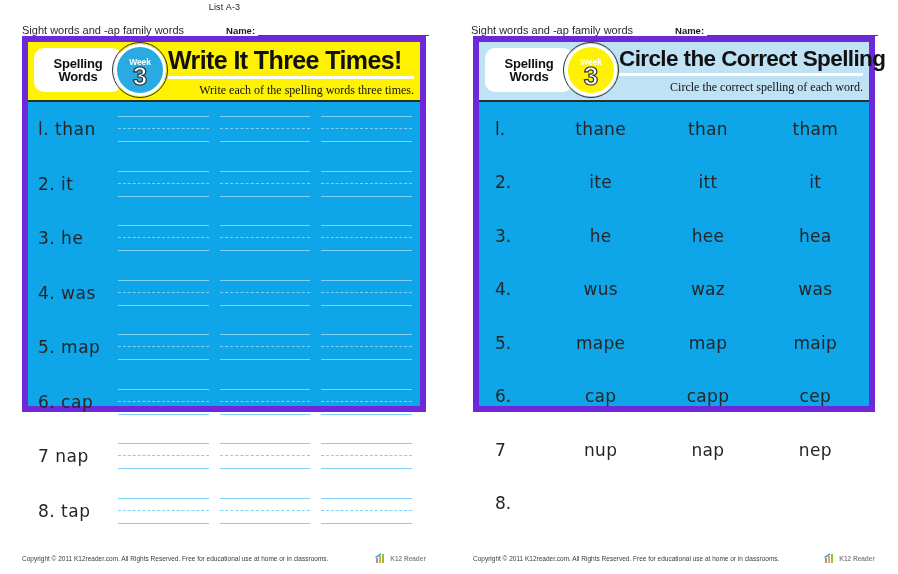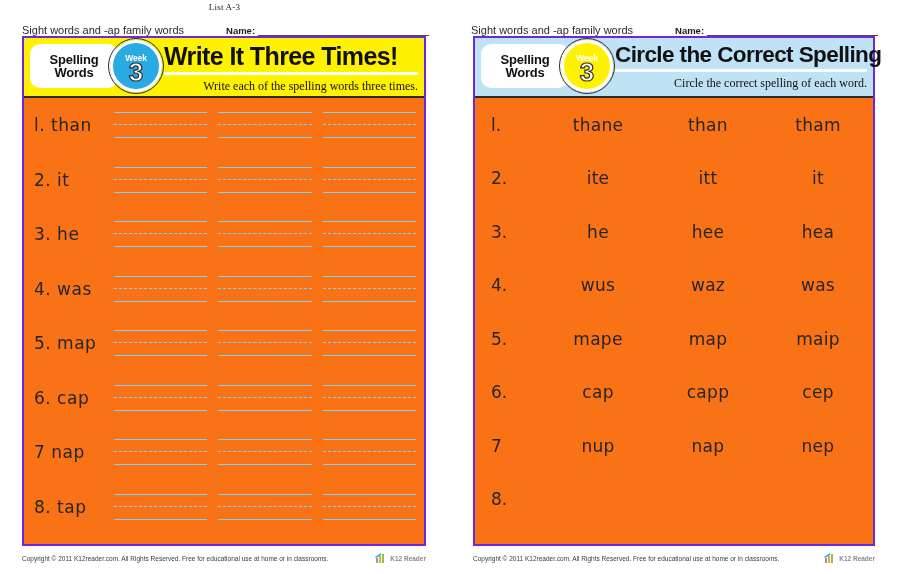--- a/index.html
+++ b/index.html
@@ -25,21 +25,21 @@
   #page-left  { left: 0; }
   #page-right { left: 449px; }
 
   
   .list-code {
     position: absolute;
     top: 2px;
     left: 0;
     width: 449px;
     text-align: center;
-    font-family: Liberation Serif, serif;
+    font-family: Liberation Sans, sans-serif;
     font-size: 9px;
     color: #1a1a1a;
     letter-spacing: .2px;
   }
   .meta-row {
     position: absolute;
     top: 20px;
     left: 22px;
     right: 18px;
     height: 16px;
@@ -73,24 +73,24 @@
     margin-left: 3px;
     margin-right: 2px;
   }
 
   
   .sheet {
     position: absolute;
     top: 36px;
     left: 22px;
     width: 404px;
-    height: 510px;
-    border: 2px solid #6d28d9;
-    box-sizing: border-box;
-    background: #f97316;
+    height: 376px;
+    border: 6px solid #6d28d9;
+    box-sizing: border-box;
+    background: #0ea5e9;
   }
   #page-right .sheet { left: 24px; width: 402px; }
 
   
   .banner {
     position: relative;
     height: 60px;
     box-sizing: border-box;
     overflow: visible;
     border-bottom: 2px solid #2c2c2c;

